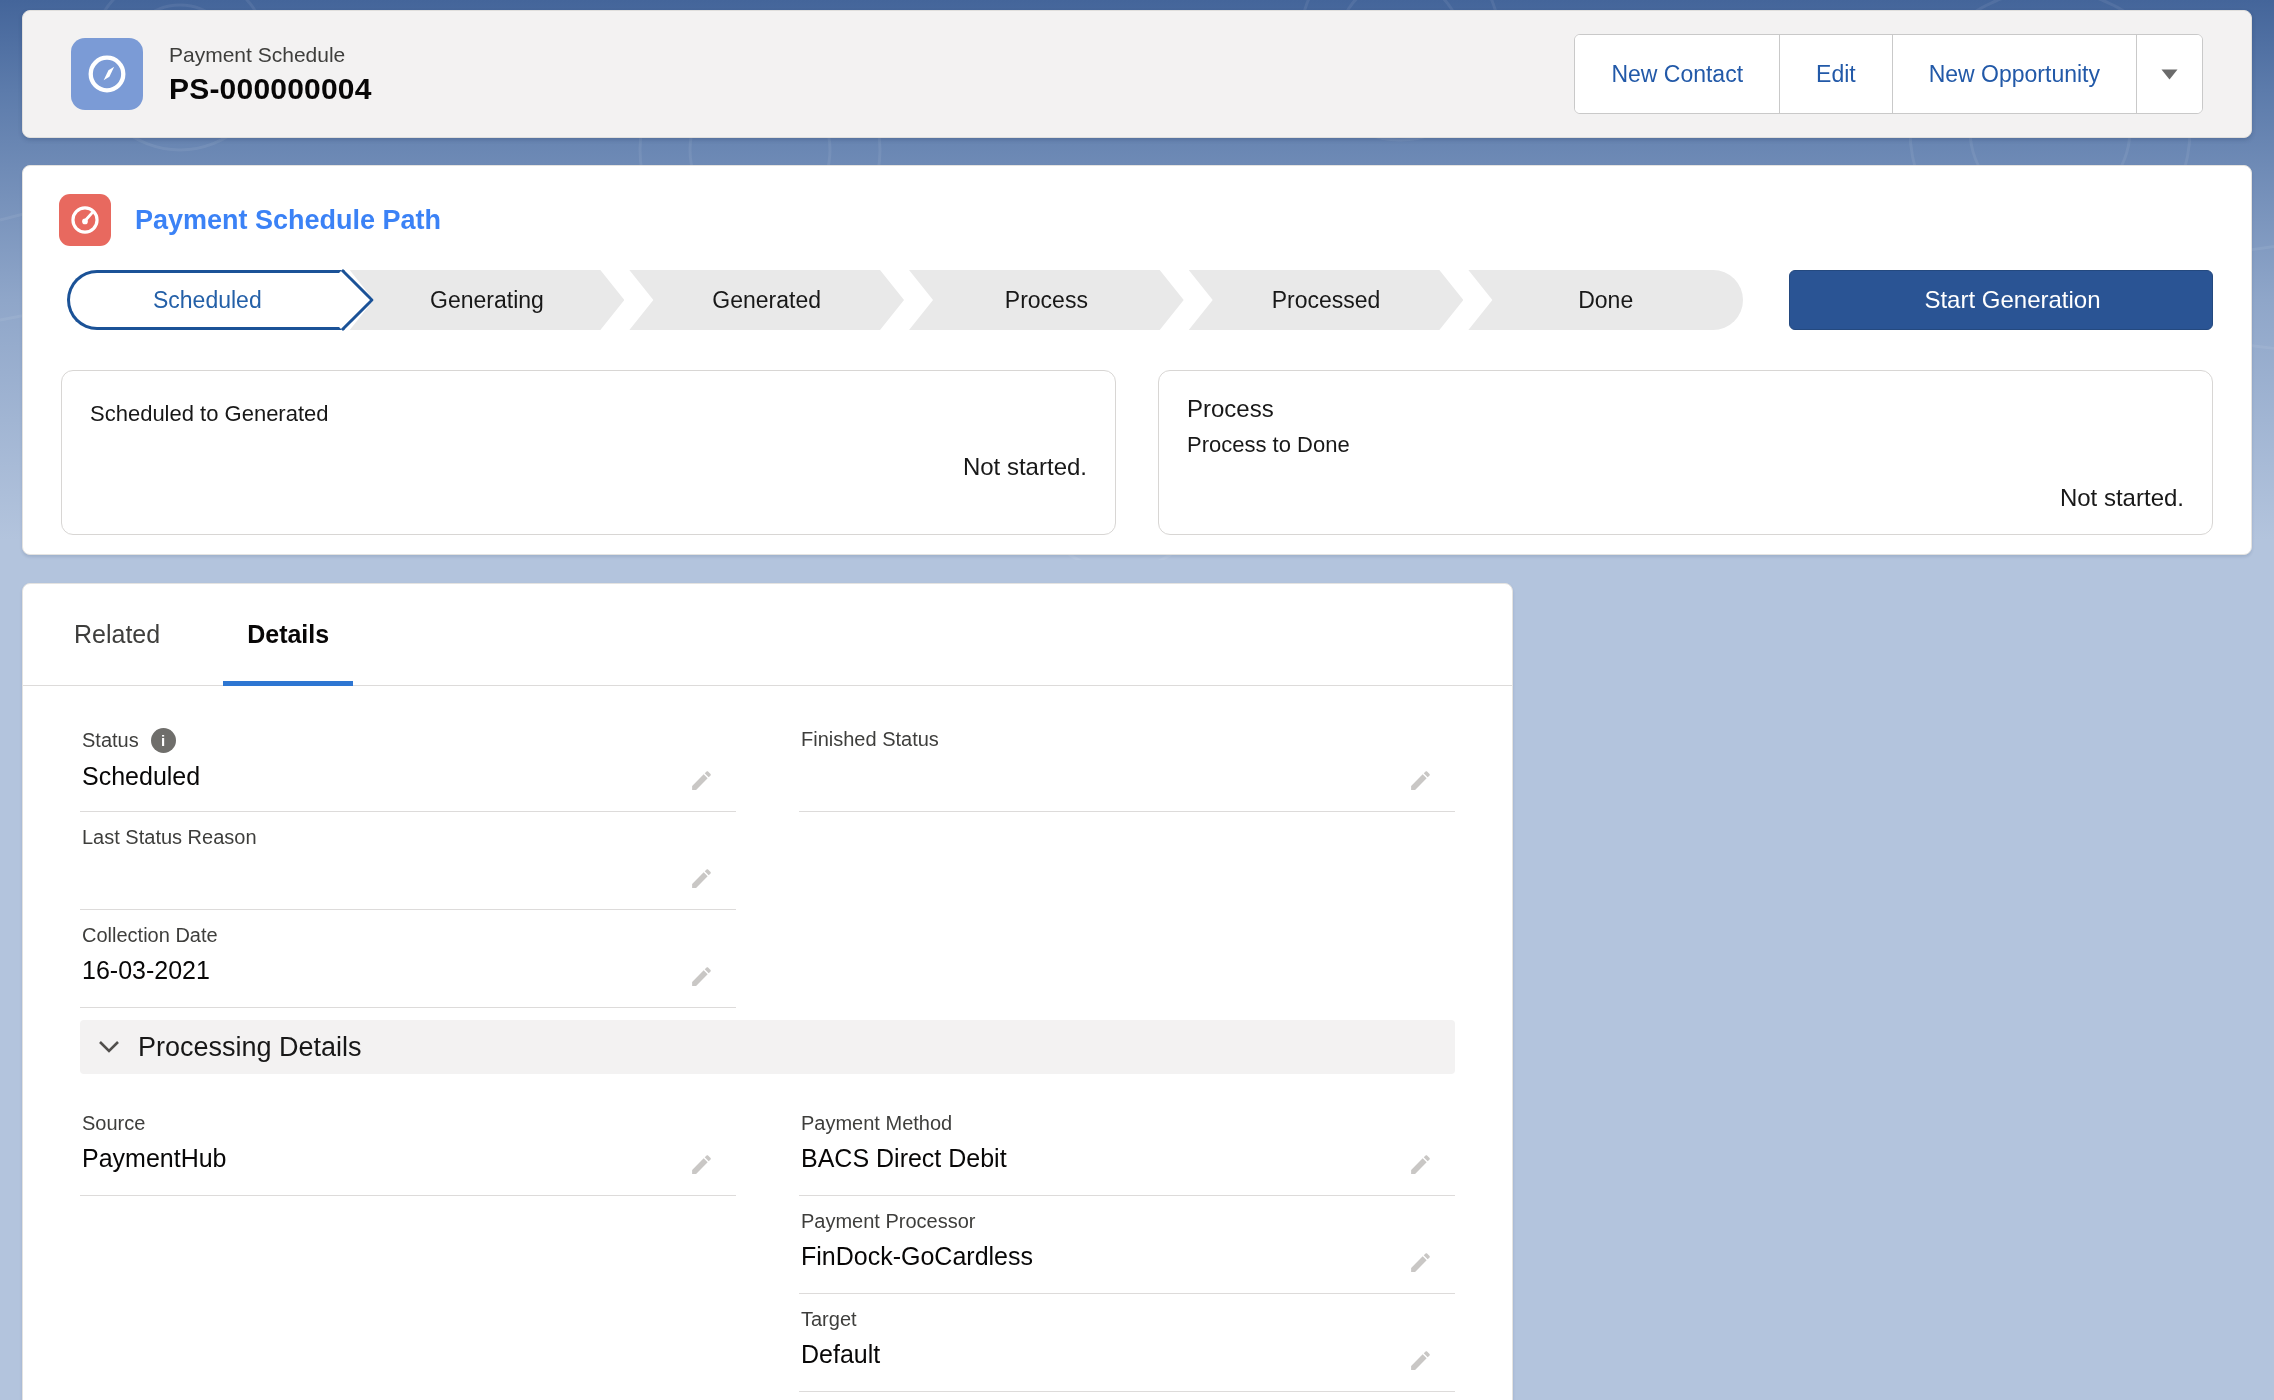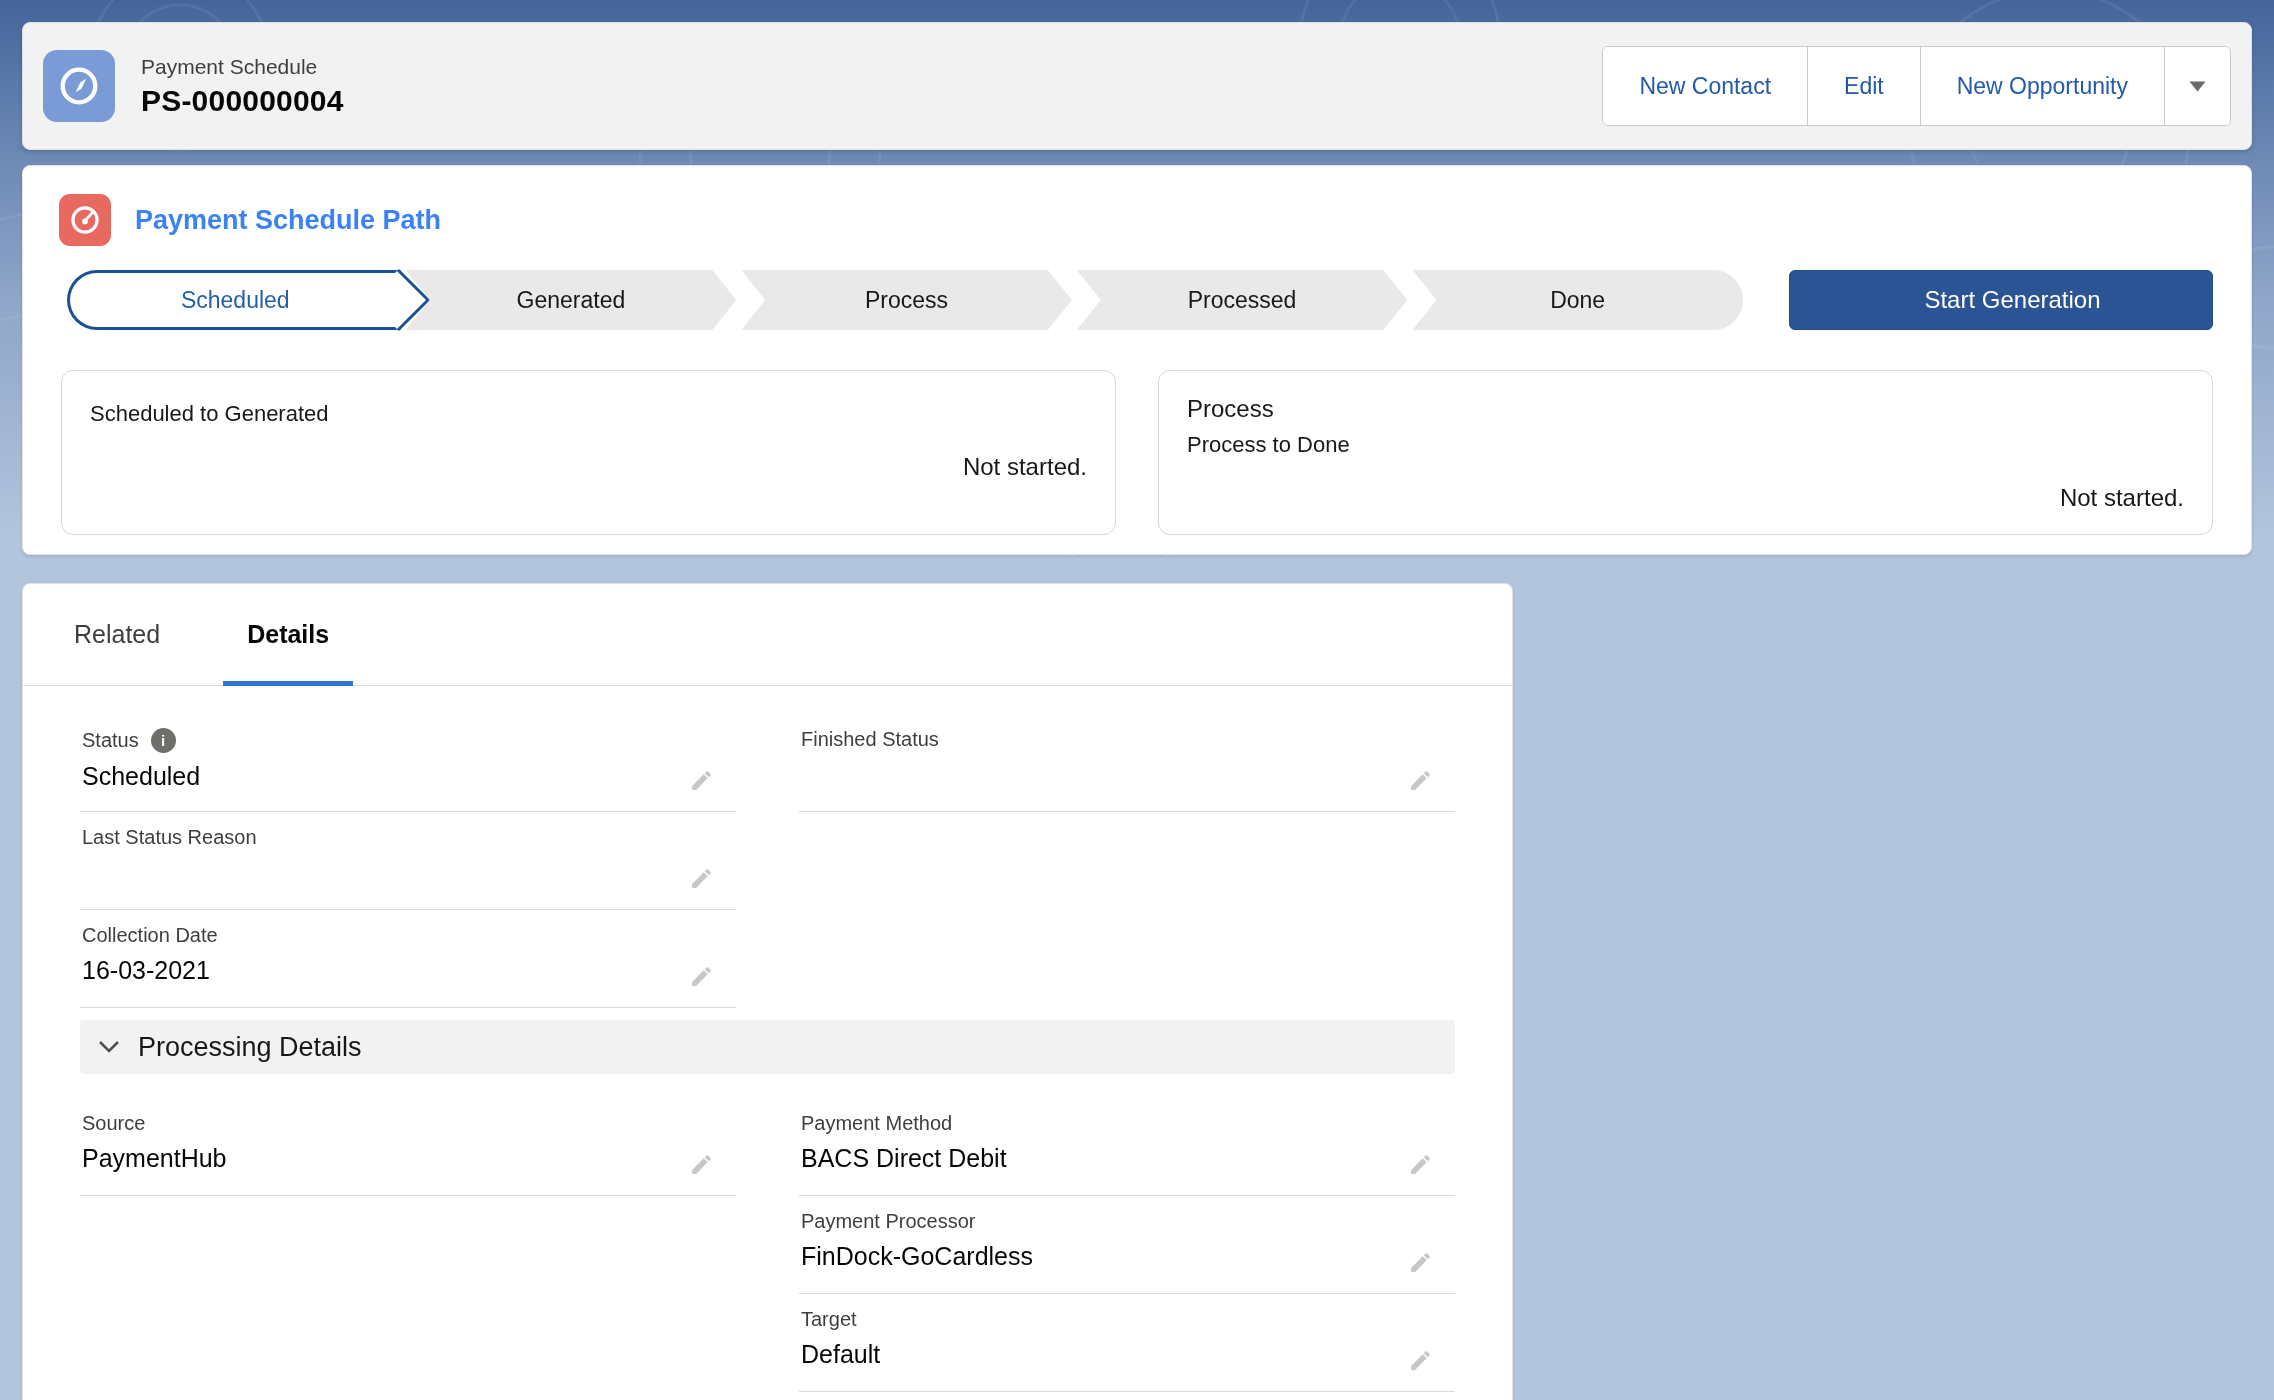--- a/index.html
+++ b/index.html
@@ -10,24 +10,24 @@
     overflow:hidden;
   }
   .viewport {
     position:relative; width:2274px; height:1400px; overflow:hidden;
     background:linear-gradient(180deg,#44659a 0px,#5c7bab 90px,#8fa6c9 300px,#b3c4dd 540px,#b3c4dd 100%);
   }
   .bg-pattern { position:absolute; top:0; left:0; pointer-events:none; }
 
   
   .header-card {
-    position:absolute; left:22px; top:22px; width:2230px; height:128px;
+    position:absolute; left:22px; top:10px; width:2230px; height:128px;
     background:#f3f2f2; border:1px solid #e0dfdd; border-radius:8px;
     box-shadow:0 2px 4px rgba(20,40,80,.22);
-    display:flex; align-items:center; padding:0 20px;
+    display:flex; align-items:center; padding:0 48px;
   }
   .entity-icon {
     width:72px; height:72px; border-radius:14px; background:#7b9bd6;
     display:flex; align-items:center; justify-content:center; flex:none;
   }
   .header-meta { margin-left:26px; }
   .entity-label { font-size:21px; color:#3e3e3c; line-height:1.25; }
   .record-name { font-size:30px; font-weight:700; color:#080707; margin-top:3px; letter-spacing:.2px; }
   .action-group {
     margin-left:auto; display:flex; align-items:stretch; height:80px;
@@ -182,20 +182,23 @@
       </span>
       <h2 class="path-title">Payment Schedule Path</h2>
     </div>
 
     <div class="path-row">
       <ol class="stages">
         <li class="stage current">
             <span class="stage-label">Scheduled</span>
           </li>
         <li class="stage">
+            <span class="stage-label">Generating</span>
+          </li>
+        <li class="stage">
             <span class="stage-label">Generated</span>
           </li>
         <li class="stage">
             <span class="stage-label">Process</span>
           </li>
         <li class="stage">
             <span class="stage-label">Processed</span>
           </li>
         <li class="stage last">
             <span class="stage-label">Done</span>

